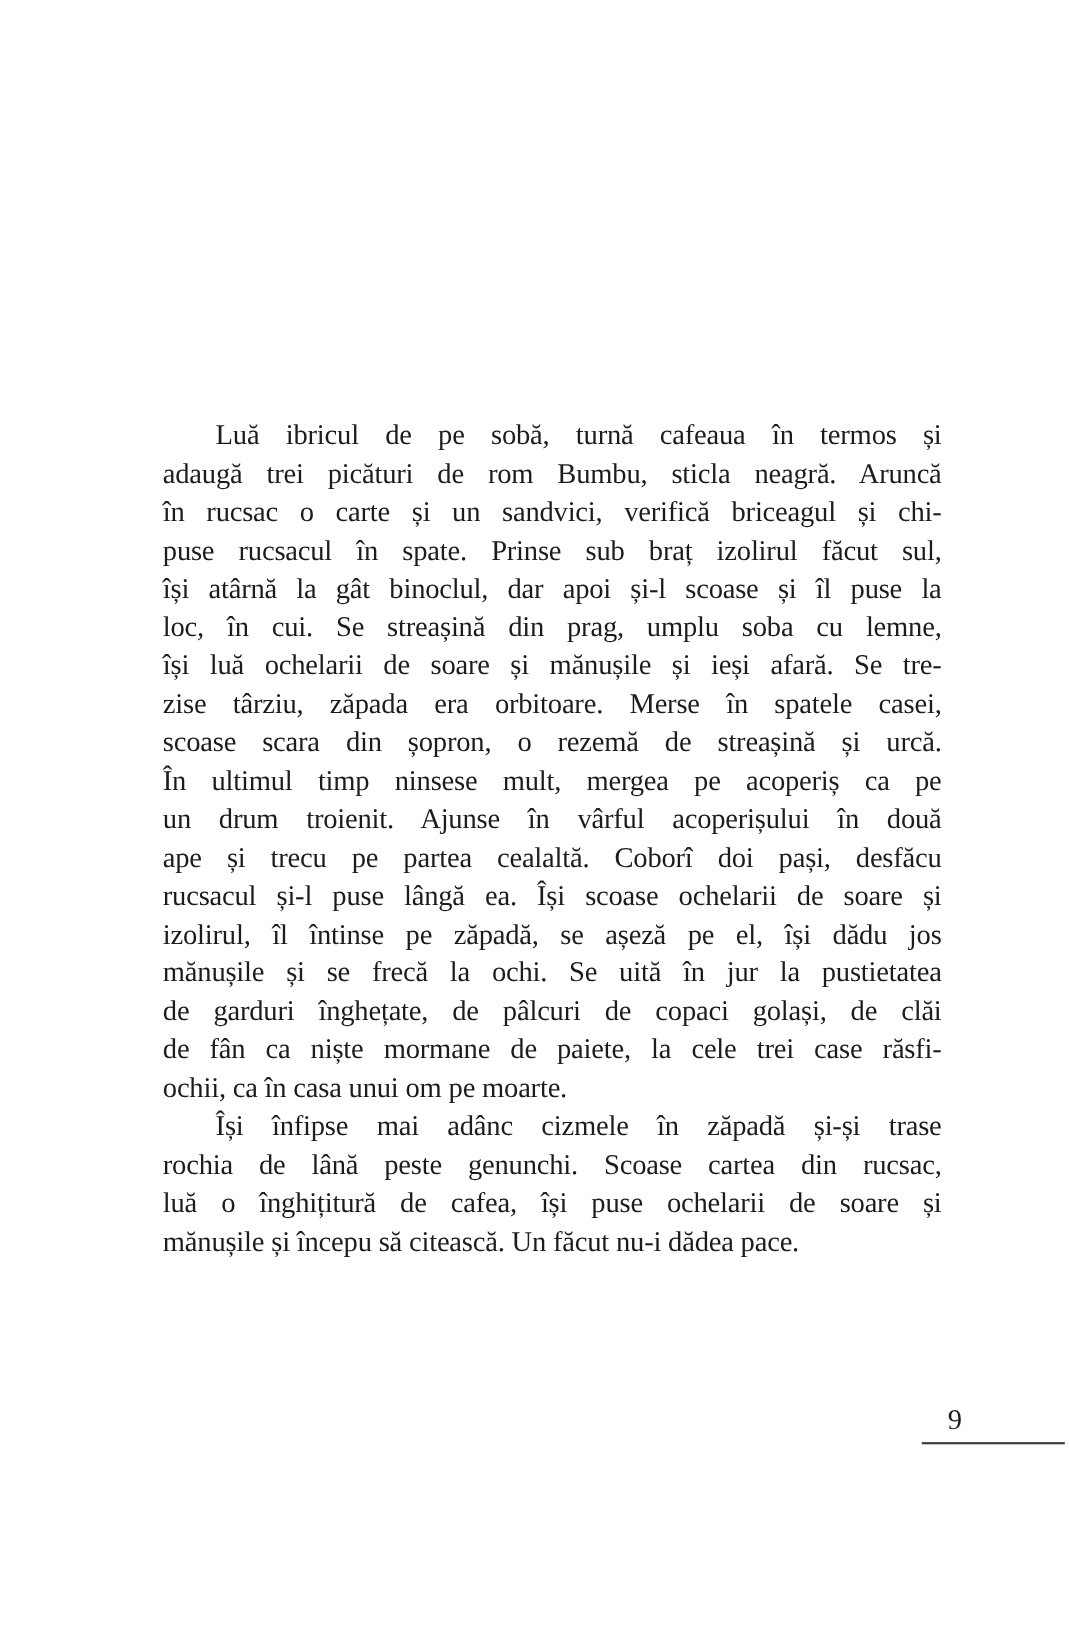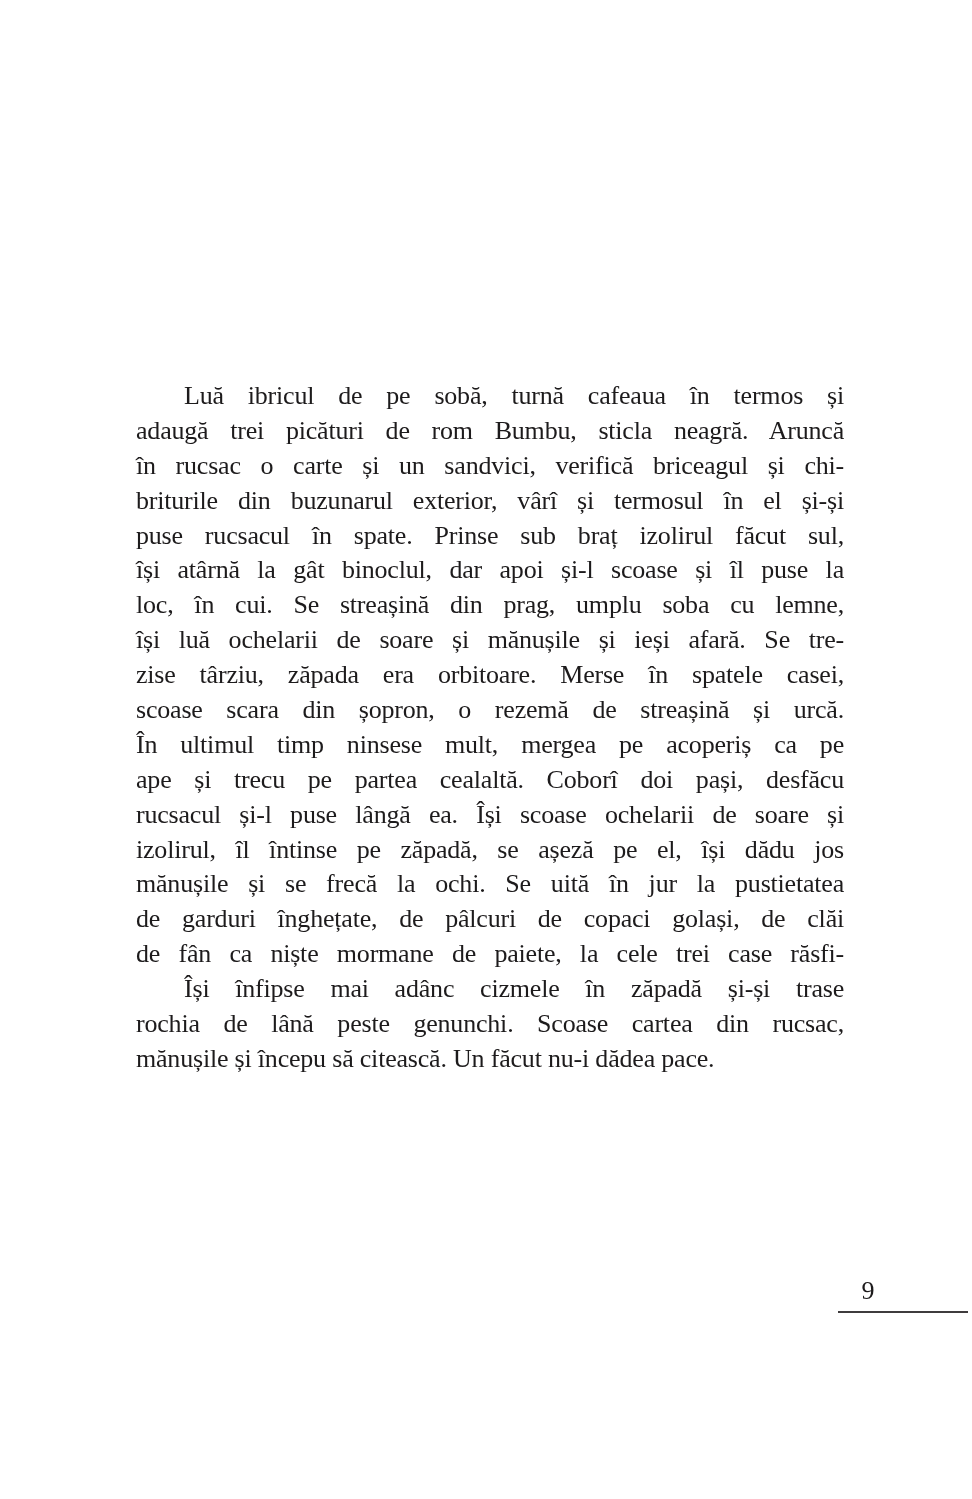--- a/index.html
+++ b/index.html
@@ -13,21 +13,21 @@
     background: #ffffff;
     overflow: hidden;
   }
   .page {
     position: absolute;
     inset: 0;
     background: #ffffff;
   }
   .text-block {
     position: absolute;
-    left: 136px;
+    left: 148px;
     top: 379px;
     width: 708px;
   }
   .line {
     font-family: "Liberation Serif", serif;
     font-size: 26px;
     line-height: 34.9px;
     height: 34.9px;
     letter-spacing: -0.2px;
     color: #1d1b1c;
@@ -62,35 +62,37 @@
 </style>
 </head>
 <body>
 
 <div class="page">
 
   <div class="text-block">
     <div class="line indent">Luă ibricul de pe sobă, turnă cafeaua în termos și</div>
     <div class="line">adaugă trei picături de rom Bumbu, sticla neagră. Aruncă</div>
     <div class="line">în rucsac o carte și un sandvici, verifică briceagul și chi-</div>
-    <div class="line">briturile din buzunarul exterior, vârî și termosul în el și-și</div>
     <div class="line">puse rucsacul în spate. Prinse sub braț izolirul făcut sul,</div>
     <div class="line">își atârnă la gât binoclul, dar apoi și-l scoase și îl puse la</div>
     <div class="line">loc, în cui. Se streașină din prag, umplu soba cu lemne,</div>
     <div class="line">își luă ochelarii de soare și mănușile și ieși afară. Se tre-</div>
     <div class="line">zise târziu, zăpada era orbitoare. Merse în spatele casei,</div>
     <div class="line">scoase scara din șopron, o rezemă de streașină și urcă.</div>
     <div class="line">În ultimul timp ninsese mult, mergea pe acoperiș ca pe</div>
+    <div class="line">un drum troienit. Ajunse în vârful acoperișului în două</div>
     <div class="line">ape și trecu pe partea cealaltă. Coborî doi pași, desfăcu</div>
     <div class="line">rucsacul și-l puse lângă ea. Își scoase ochelarii de soare și</div>
     <div class="line">izolirul, îl întinse pe zăpadă, se așeză pe el, își dădu jos</div>
     <div class="line">mănușile și se frecă la ochi. Se uită în jur la pustietatea</div>
     <div class="line">de garduri înghețate, de pâlcuri de copaci golași, de clăi</div>
     <div class="line">de fân ca niște mormane de paiete, la cele trei case răsfi-</div>
+    <div class="line para-end">ochii, ca în casa unui om pe moarte.</div>
     <div class="line indent">Își înfipse mai adânc cizmele în zăpadă și-și trase</div>
     <div class="line">rochia de lână peste genunchi. Scoase cartea din rucsac,</div>
+    <div class="line">luă o înghițitură de cafea, își puse ochelarii de soare și</div>
     <div class="line para-end">mănușile și începu să citească. Un făcut nu-i dădea pace.</div>
   </div>
 
   <div class="page-number">9</div>
   <div class="footer-rule"></div>
 
 </div>
 
 </body></html>

